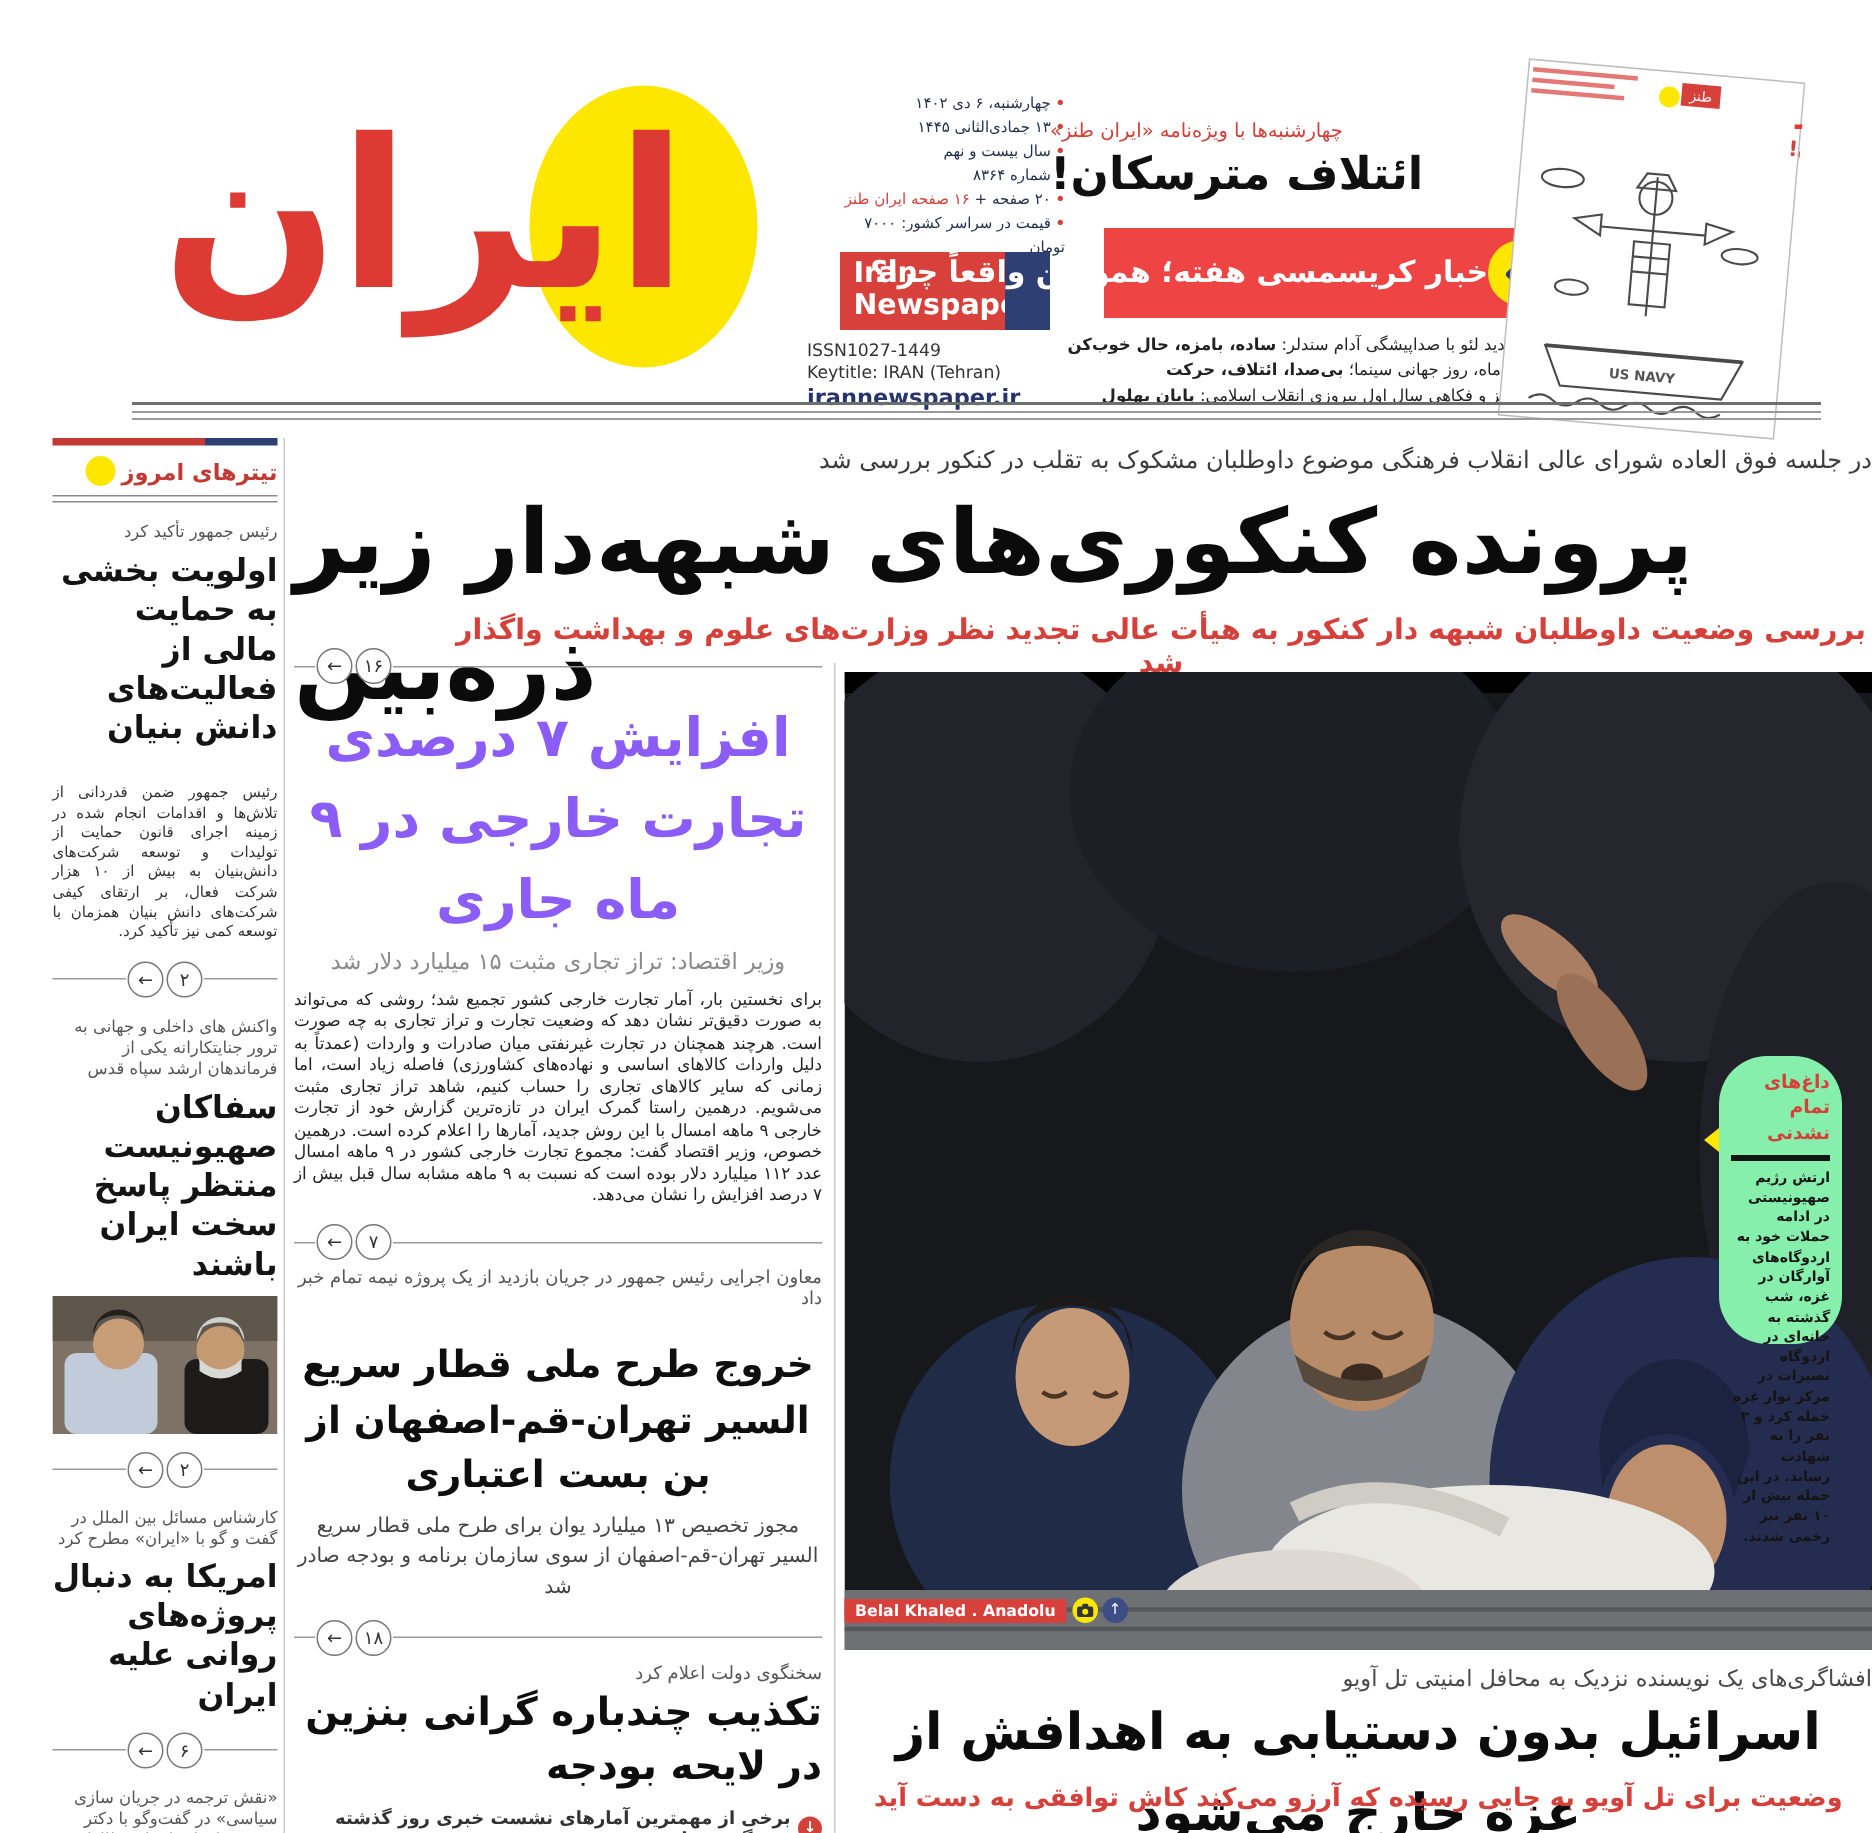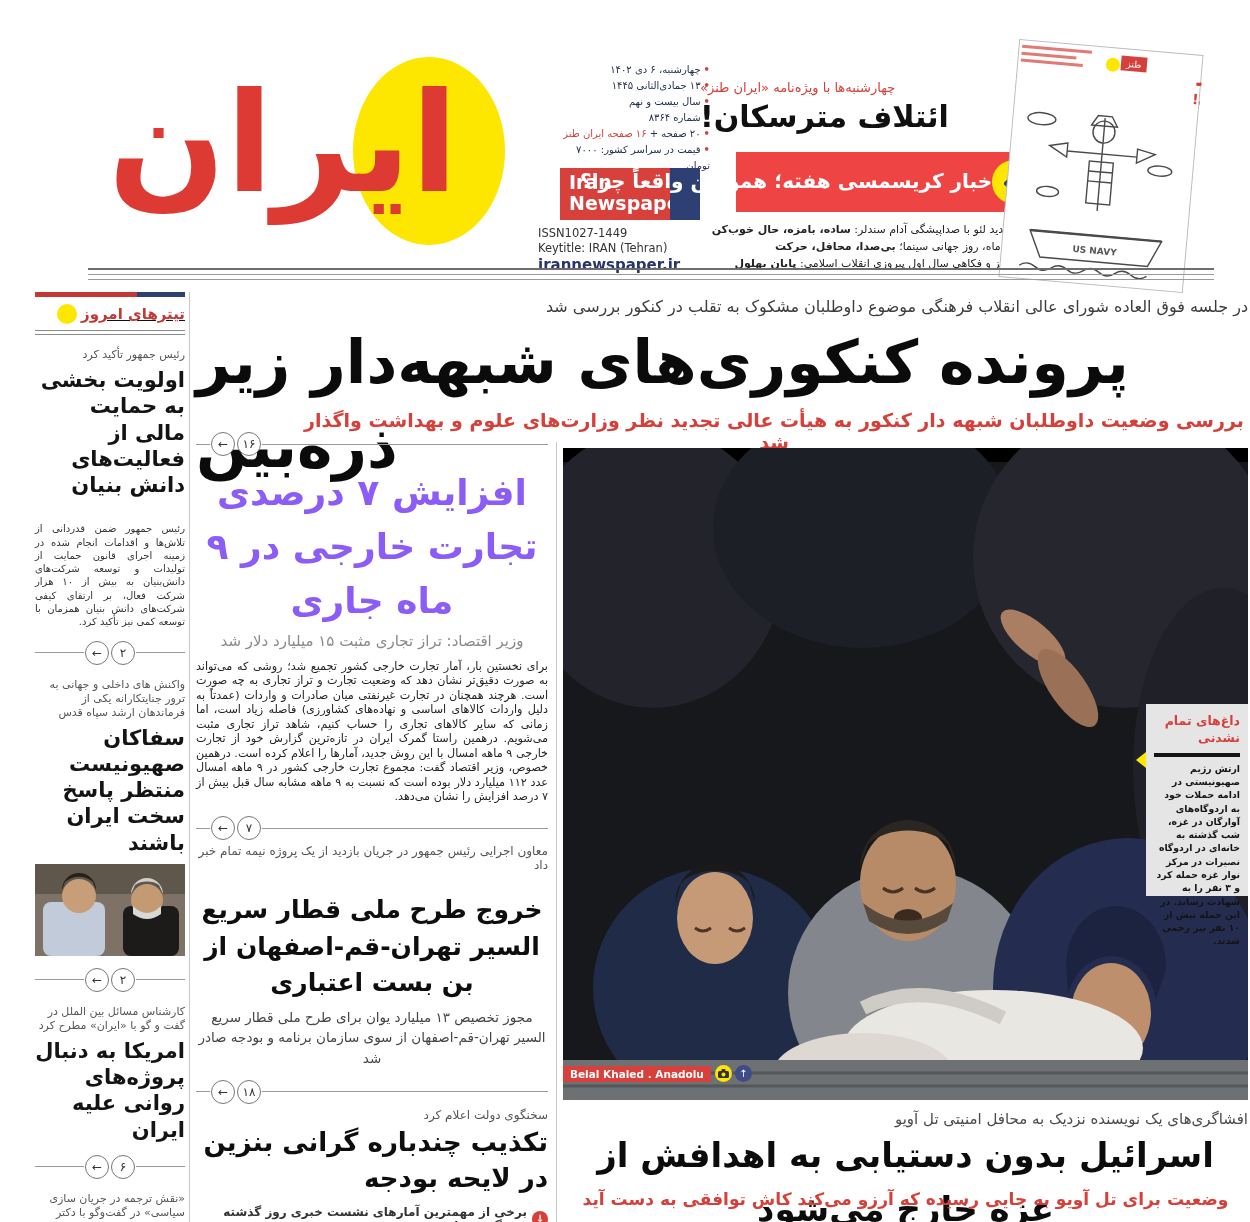--- a/index.html
+++ b/index.html
@@ -42,21 +42,21 @@
   .lead-kicker { left:196px; top:297px; width:1052px; font-size:16px; color:#3c3c3c; text-align:left; direction:rtl; text-align:right; }
   .lead-headline { left:196px; top:320px; width:1052px; font-size:60px; font-weight:900; color:#0b0b0b; text-align:left; line-height:1.4; }
   .lead-subhead { left:300px; top:409px; width:948px; font-size:19px; font-weight:bold; color:#d6403a; text-align:center; }
 
   
   .vline { width:1px; background:#c9c9c9; }
 
   
   .sidebar { left:35px; top:292px; width:150px; }
   .bar-rb { height:5px; background:linear-gradient(to right,#c33a35 0 68%,#2e3f74 68% 100%); }
-  .sec-head { display:flex; align-items:center; margin-top:7px;text-decoration:underline; }
+  .sec-head { display:flex; align-items:flex-end; margin-top:7px; }
   .sec-head .title { font-size:15px; font-weight:bold; color:#c33a35; }
   .sec-head .ycirc { width:20px; height:20px; border-radius:50%; background:#fde600; margin-right:4px; order:2; }
   .dbl-rule { height:5px; border-top:1px solid #8a8a8a; border-bottom:1px solid #8a8a8a; margin-top:6px; }
   .sb-kicker { font-size:11px; line-height:14px; color:#555; margin-top:13px; }
   .sb-headline { font-size:21px; line-height:1.25; font-weight:900; color:#141414; margin-top:5px; }
   .sb-body { font-size:10px; line-height:1.33; color:#333; text-align:justify; margin-top:24px; }
   .sb-photo { width:150px; height:92px; margin-top:8px; }
 
   .ref { display:flex; align-items:center; margin:12px 0 2px 0; }
   .ref .rl { flex:1; height:1px; background:#9a9a9a; }
@@ -87,21 +87,21 @@
   .credit { position:absolute; left:0; bottom:18px; display:flex; align-items:center; direction:ltr; }
   .credit .lbl { background:#d8403c; color:#fff; font-size:10.5px; font-weight:bold; padding:2px 7px; }
   .credit .ycam { width:17px; height:17px; border-radius:50%; background:#fde600; margin-left:4px;
                   display:flex; align-items:center; justify-content:center; }
   .credit .bup { width:17px; height:17px; border-radius:50%; background:#3e4d85; color:#fff; font-size:10px;
                  margin-left:3px; display:flex; align-items:center; justify-content:center; }
   .ps-kicker { left:563px; top:1110px; width:685px; font-size:15px; color:#4a4a4a; text-align:right; }
   .ps-headline { left:563px; top:1128px; width:685px; font-size:34px; font-weight:900; color:#0c0c0c; text-align:center; line-height:1.6;}
   .ps-subhead { left:563px; top:1189px; width:685px; font-size:17px; font-weight:bold; color:#d6403a; text-align:center; }
 
-  .ybox { left:1146px; top:704px; width:102px; height:192px; background:#e5e5e5; padding:9px 8px; z-index:3; }
+  .ybox { left:1146px; top:704px; width:82px; height:192px; background:#86efac; padding:9px 8px; z-index:3;border-radius:32px; }
   .ybox::before { content:""; position:absolute; left:-10px; top:48px; border-top:8px solid transparent;
                   border-bottom:8px solid transparent; border-right:10px solid #fde600; }
   .ybox .yb-title { font-size:12.5px; font-weight:900; color:#d6403a; line-height:1.35; }
   .ybox .yb-bar { height:4px; background:#151515; margin:6px 0 5px 0; }
   .ybox .yb-body { font-size:9.3px; font-weight:bold; line-height:1.43; color:#141414; text-align:right; }
 </style>
 </head>
 <body>
 
 <div class="page">
@@ -130,21 +130,21 @@
   </div>
 
   <div class="abs satire-tagline">چهارشنبه‌ها با ویژه‌نامه «ایران طنز»</div>
   <div class="abs satire-title">ائتلاف مترسکان!</div>
   <div class="abs navy-band">
     <span class="band-text">اخبار کریسمسی هفته؛ هموطن واقعاً چرا؟</span>
     <span class="band-circle">←</span>
   </div>
   <div class="abs satire-bullets">
     <div class="line"><span class="dot"></span><span>نگاهی به انیمیشن جدید لئو با صداپیشگی آدام سندلر: </span><b>ساده، بامزه، حال خوب‌کن</b></div>
-    <div class="line"><span class="dot"></span><span>به مناسبت هفتم دی ماه، روز جهانی سینما؛ </span><b>بی‌صدا، محافل، حرکت</b></div>
+    <div class="line"><span class="dot"></span><span>به مناسبت هفتم دی ماه، روز جهانی سینما؛ </span><b>بی‌صدا، ائتلاف، حرکت</b></div>
     <div class="line"><span class="dot"></span><span>نگاهی به نشریات طنز و فکاهی سال اول پیروزی انقلاب اسلامی: </span><b>پایان بهلول</b></div>
   </div>
 
   <div class="abs cartoon">
     <svg width="186" height="240" viewBox="0 0 186 240">
       <rect x="1" y="1" width="184" height="238" fill="#ffffff" stroke="#bdbdbd"></rect>
       <rect x="4" y="6" width="70" height="3" fill="#d6403a" opacity=".7"></rect>
       <rect x="4" y="13" width="55" height="3" fill="#d6403a" opacity=".7"></rect>
       <rect x="4" y="20" width="62" height="3" fill="#d6403a" opacity=".7"></rect>
       <circle cx="96" cy="18" r="7" fill="#fde600"></circle>

